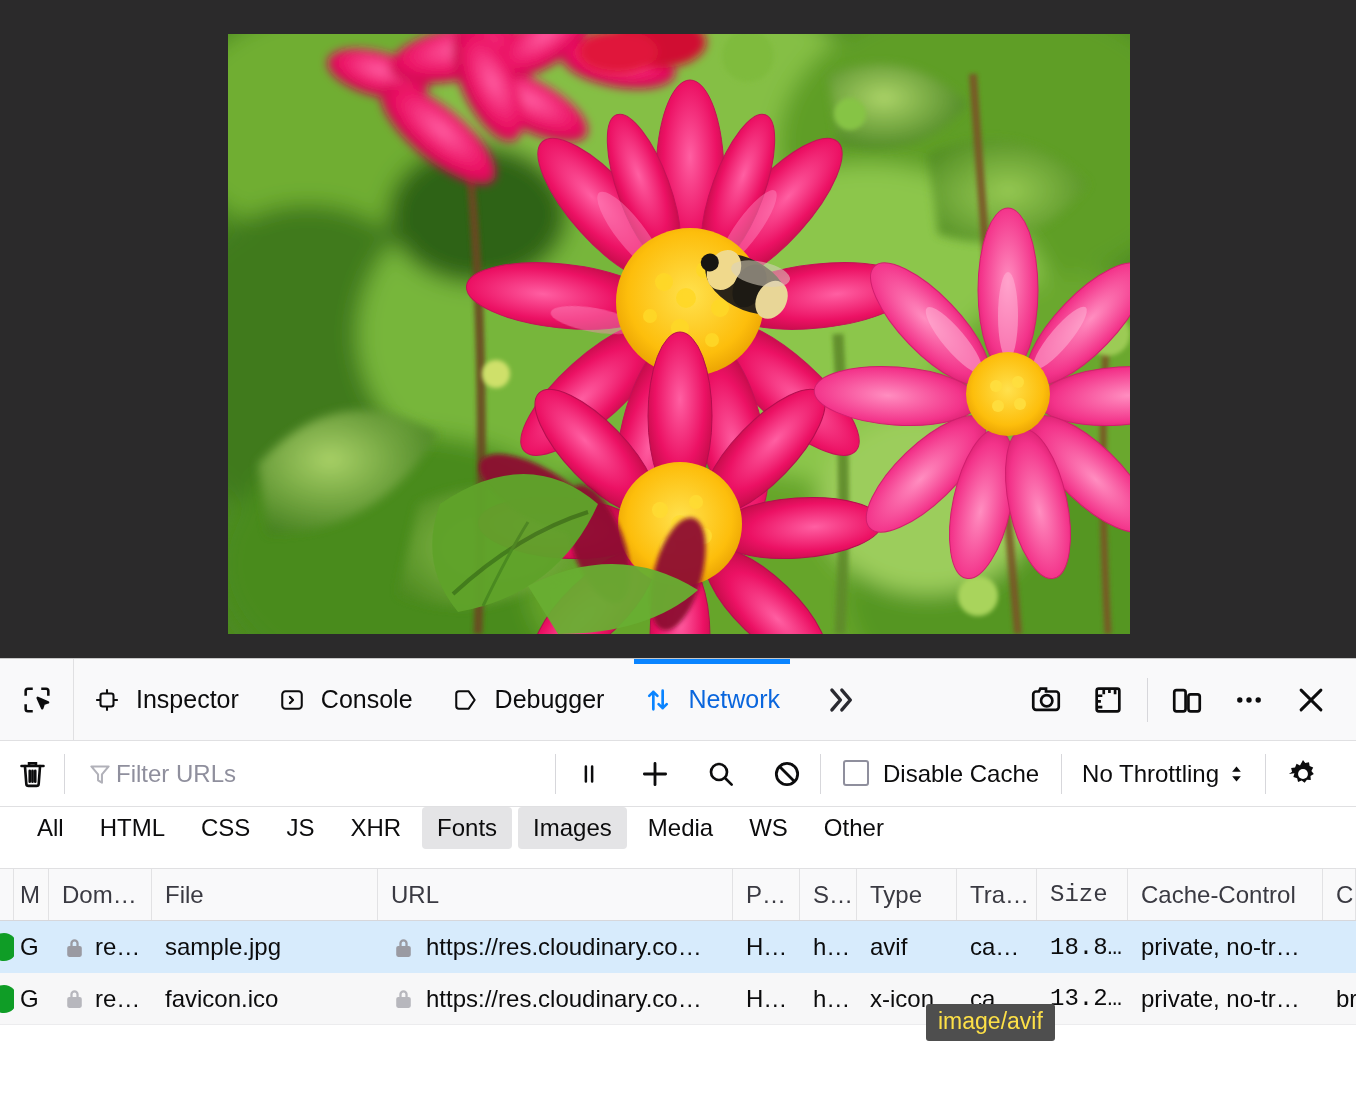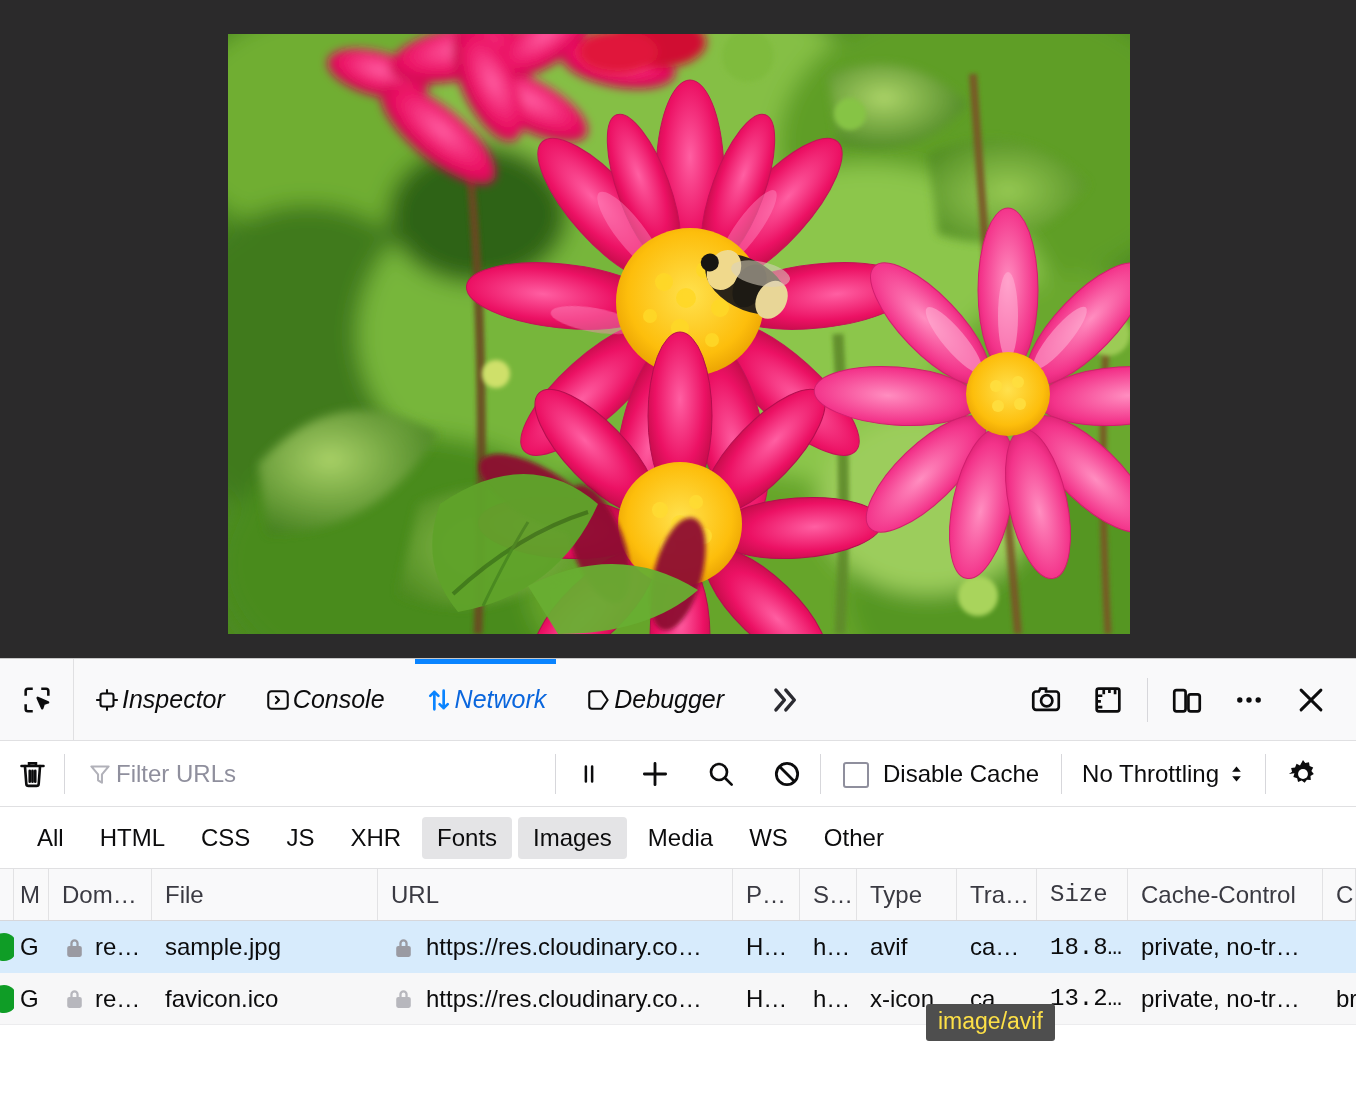--- a/index.html
+++ b/index.html
@@ -43,28 +43,27 @@
     display: flex; align-items: stretch;
     position: relative;
   }
   .dt-picker {
     width: 74px; display: flex; align-items: center; justify-content: center;
     border-right: 1px solid #e0e0e2;
     cursor: pointer;
   }
   .dt-tabs { display: flex; align-items: stretch; flex: 1 1 auto; }
   .dt-tab {
-    display: flex; align-items: center; gap: 2px;
+    display: flex; align-items: center; gap: 16px;
     padding: 0 20px;
     color: #0c0c0d;
     font-size: 25px;
     position: relative;
     cursor: pointer;
     white-space: nowrap;
-    font-style: italic;
   }
   .dt-tab.active { color: #0a66dd; }
   .dt-tab.active::before {
     content: "";
     position: absolute; left: 10px; right: 10px; top: 0;
     height: 5px; background: #0a84ff;
   }
   .dt-tab .tico { display: flex; align-items: center; }
   .dt-overflow {
     display: flex; align-items: center; padding: 0 22px;
@@ -100,21 +99,21 @@
     padding-left: 22px;
     cursor: text;
   }
   .tb-filter .ph { color: #8f8f9d; font-size: 24px; }
   .tb-icon {
     width: 66px; height: 66px;
     display: flex; align-items: center; justify-content: center;
     cursor: pointer;
   }
   .tb-check {
-    display: flex; align-items: flex-end; gap: 14px;
+    display: flex; align-items: flex-start; gap: 14px;
     padding: 0 22px;
     font-size: 24px; color: #0c0c0d;
     cursor: pointer;
   }
   .tb-check .box {
     width: 26px; height: 26px;
     border: 2px solid #8f8f9d; border-radius: 3px;
     background: #fff;
   }
   .tb-throttle {
@@ -128,21 +127,21 @@
     width: 74px; height: 66px;
     display: flex; align-items: center; justify-content: center;
     cursor: pointer;
   }
 
   
   .dt-filters {
     height: 62px;
     background: #fff;
     border-bottom: 1px solid #e0e0e2;
-    display: flex; align-items: center;
+    display: flex; align-items: flex-start;
     padding-left: 22px;
     gap: 6px;
   }
   .fpill {
     font-size: 24px; color: #0c0c0d;
     padding: 7px 15px;
     border-radius: 4px;
     cursor: pointer;
     white-space: nowrap;
   }
@@ -428,36 +427,36 @@
       </div>
       <div class="dt-tab">
         <span class="tico">
           <svg width="26" height="26" viewBox="0 0 24 24" fill="none" stroke="#0c0c0d" stroke-width="1.9">
             <rect x="3" y="4" width="18" height="16" rx="3"></rect>
             <path d="M10 9l3 3-3 3" stroke-linecap="round" stroke-linejoin="round"></path>
           </svg>
         </span>
         <span>Console</span>
       </div>
+      <div class="dt-tab">
+        <span class="tico">
+          <svg width="26" height="26" viewBox="0 0 24 24" fill="none" stroke="#0c0c0d" stroke-width="1.9">
+            <path d="M3 6.5A2.5 2.5 0 0 1 5.5 4h9l5.5 8-5.5 8h-9A2.5 2.5 0 0 1 3 17.5z" stroke-linejoin="round"></path>
+          </svg>
+        </span>
+        <span>Debugger</span>
+      </div>
       <div class="dt-tab active">
         <span class="tico">
           <svg width="28" height="28" viewBox="0 0 24 24" fill="none" stroke="#0a84ff" stroke-width="2.3" stroke-linecap="round" stroke-linejoin="round">
             <path d="M8 20V5M8 5L4.5 8.5M8 5l3.5 3.5"></path>
             <path d="M16 4v15M16 19l3.5-3.5M16 19l-3.5-3.5"></path>
           </svg>
         </span>
         <span>Network</span>
-      </div>
-      <div class="dt-tab">
-        <span class="tico">
-          <svg width="26" height="26" viewBox="0 0 24 24" fill="none" stroke="#0c0c0d" stroke-width="1.9">
-            <path d="M3 6.5A2.5 2.5 0 0 1 5.5 4h9l5.5 8-5.5 8h-9A2.5 2.5 0 0 1 3 17.5z" stroke-linejoin="round"></path>
-          </svg>
-        </span>
-        <span>Debugger</span>
       </div>
       <div class="dt-overflow">
         <svg width="34" height="34" viewBox="0 0 24 24" fill="none" stroke="#2b2b31" stroke-width="2.4" stroke-linecap="round" stroke-linejoin="round">
           <path d="M7 5l6 7-6 7M14 5l6 7-6 7"></path>
         </svg>
       </div>
     </div>
 
     <div class="dt-right">
       <div class="dt-ibtn">

